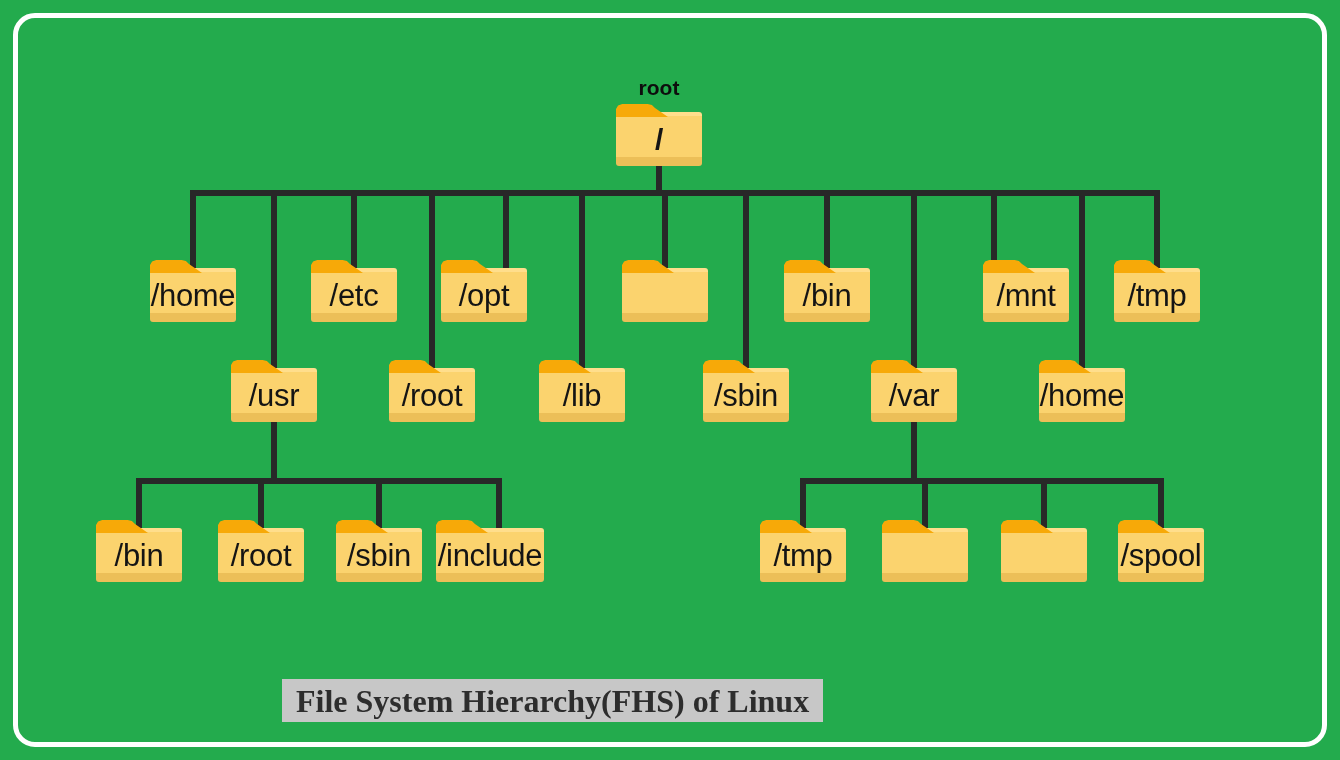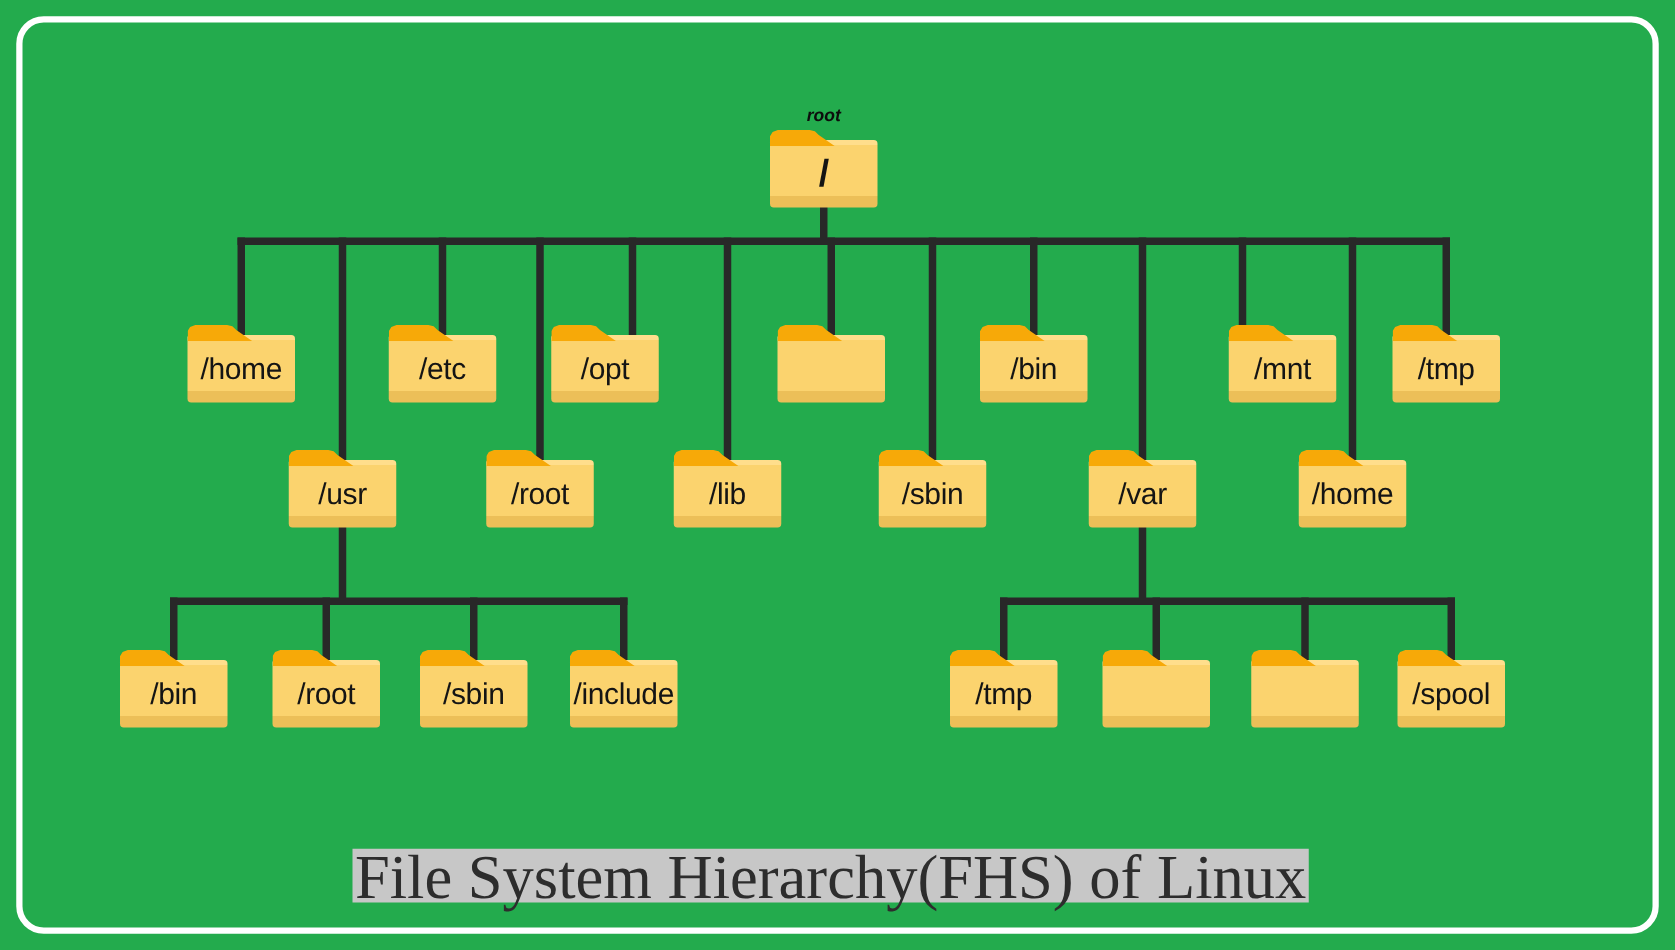--- a/index.html
+++ b/index.html
@@ -37,33 +37,33 @@
     position:absolute;left:0;top:8px;width:100%;height:54px;z-index:1;
     background:linear-gradient(to bottom,
       var(--body-hi) 0, var(--body-hi) 4px,
       var(--body) 4px, var(--body) 45px,
       var(--body-lo) 45px);
     border-radius:2px 3px 3px 3px;
   }
   .folder .label{
     position:absolute;left:0;top:8px;width:100%;height:54px;z-index:3;
     display:flex;align-items:center;justify-content:center;
-    font-size:24px;letter-spacing:-0.3px;color:var(--label);
+    font-size:31px;letter-spacing:-0.3px;color:var(--label);
     white-space:nowrap;padding-top:2px;box-sizing:border-box;
   }
   .folder.root .label{font-size:30px;font-weight:700;}
   .folder .caption{
     position:absolute;bottom:100%;left:-20px;right:-20px;margin-bottom:4px;
-    text-align:center;font-size:14px;font-weight:700;color:#0D0D0D;font-style:italic;
+    text-align:center;font-size:21px;font-weight:700;color:#0D0D0D;
   }
   #title{
     position:absolute;left:282px;top:679px;height:43px;line-height:44px;
-    padding:0 2px;white-space:nowrap;
+    padding:0 14px;white-space:nowrap;
     background:var(--title-bg);color:var(--title-fg);
-    font-family:"Liberation Serif", serif;font-weight:400;font-size:50px;
+    font-family:"Liberation Serif", serif;font-weight:700;font-size:32px;
   }
 </style>
 </head>
 <body>
 
 <div id="canvas">
   <svg id="connectors" width="1340" height="760" viewBox="0 0 1340 760">
       <line x1="659" y1="160" x2="659" y2="196"></line>
       <line x1="190" y1="193" x2="1160" y2="193"></line>
       <line x1="193" y1="190" x2="193" y2="274"></line>
@@ -171,21 +171,21 @@
       <div class="folder" style="left: 218px; top: 520px;">
     <div class="tab"></div>
     <div class="fbody"></div>
     <span class="label">/root</span>
   </div>
       <div class="folder" style="left: 336px; top: 520px;">
     <div class="tab"></div>
     <div class="fbody"></div>
     <span class="label">/sbin</span>
   </div>
-      <div class="folder" style="left: 456px; top: 520px;">
+      <div class="folder" style="left: 436px; top: 520px; padding-left: 22px;">
     <div class="tab"></div>
     <div class="fbody"></div>
     <span class="label">/include</span>
   </div>
       <div class="folder" style="left: 760px; top: 520px;">
     <div class="tab"></div>
     <div class="fbody"></div>
     <span class="label">/tmp</span>
   </div>
       <div class="folder" style="left: 882px; top: 520px;">

